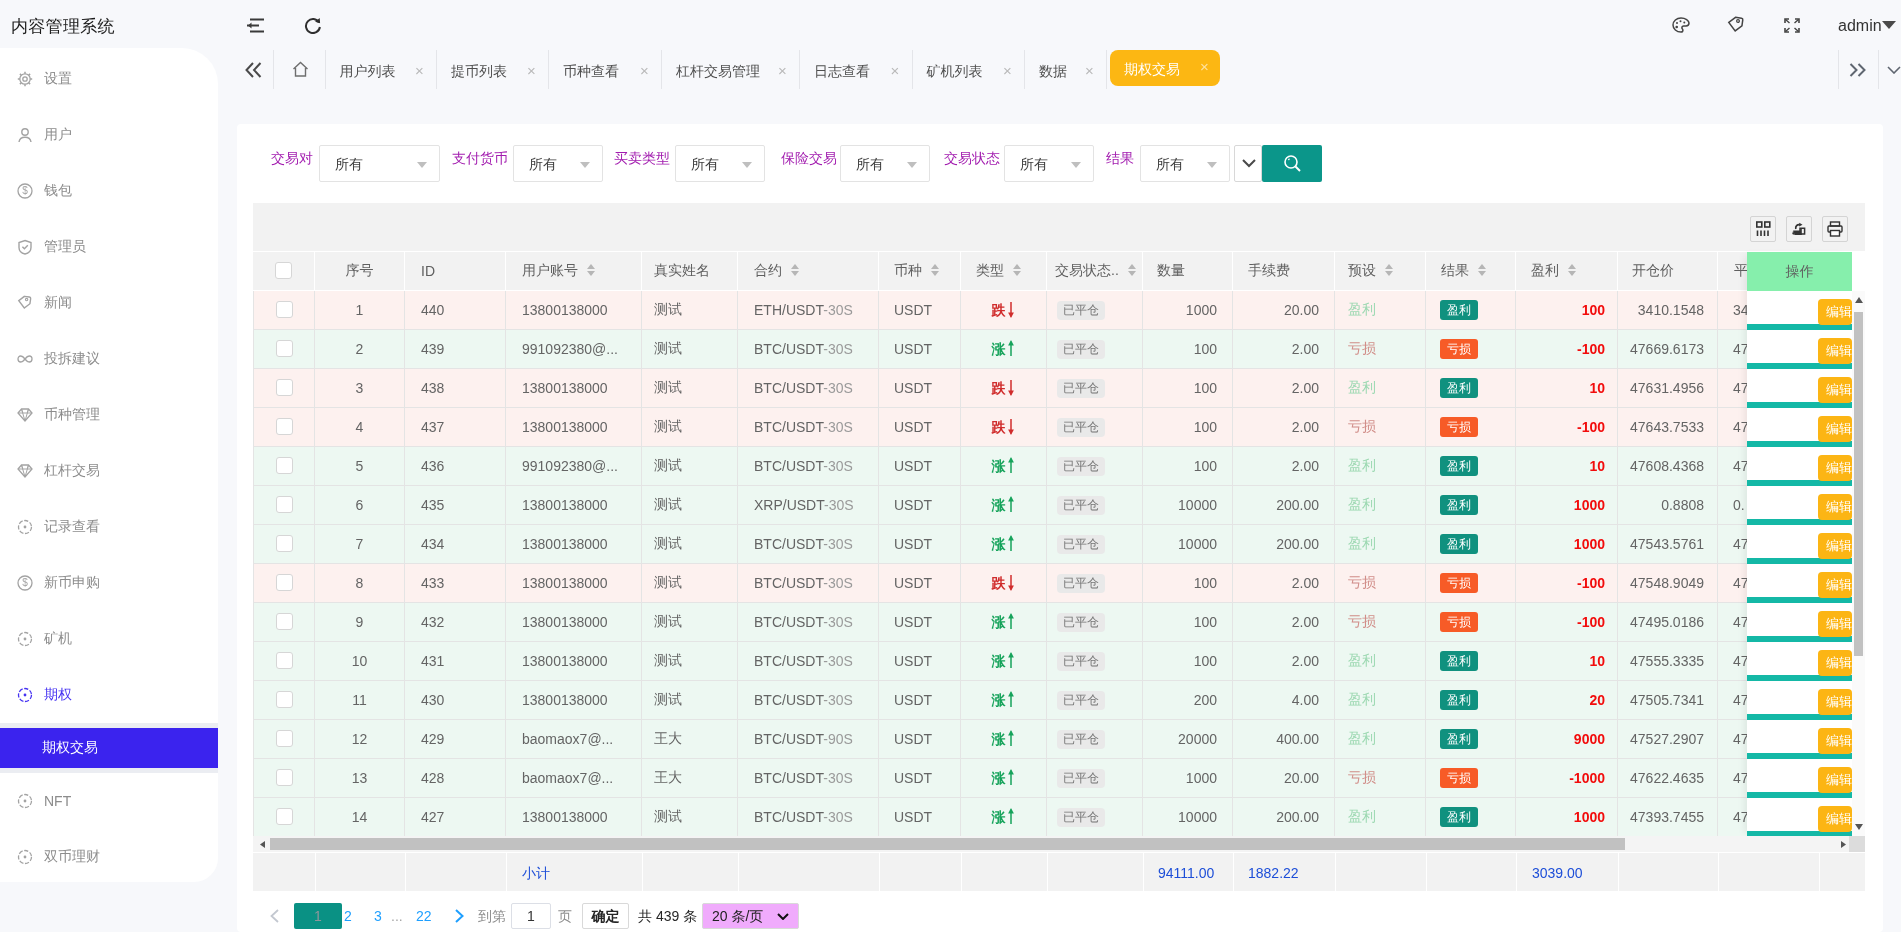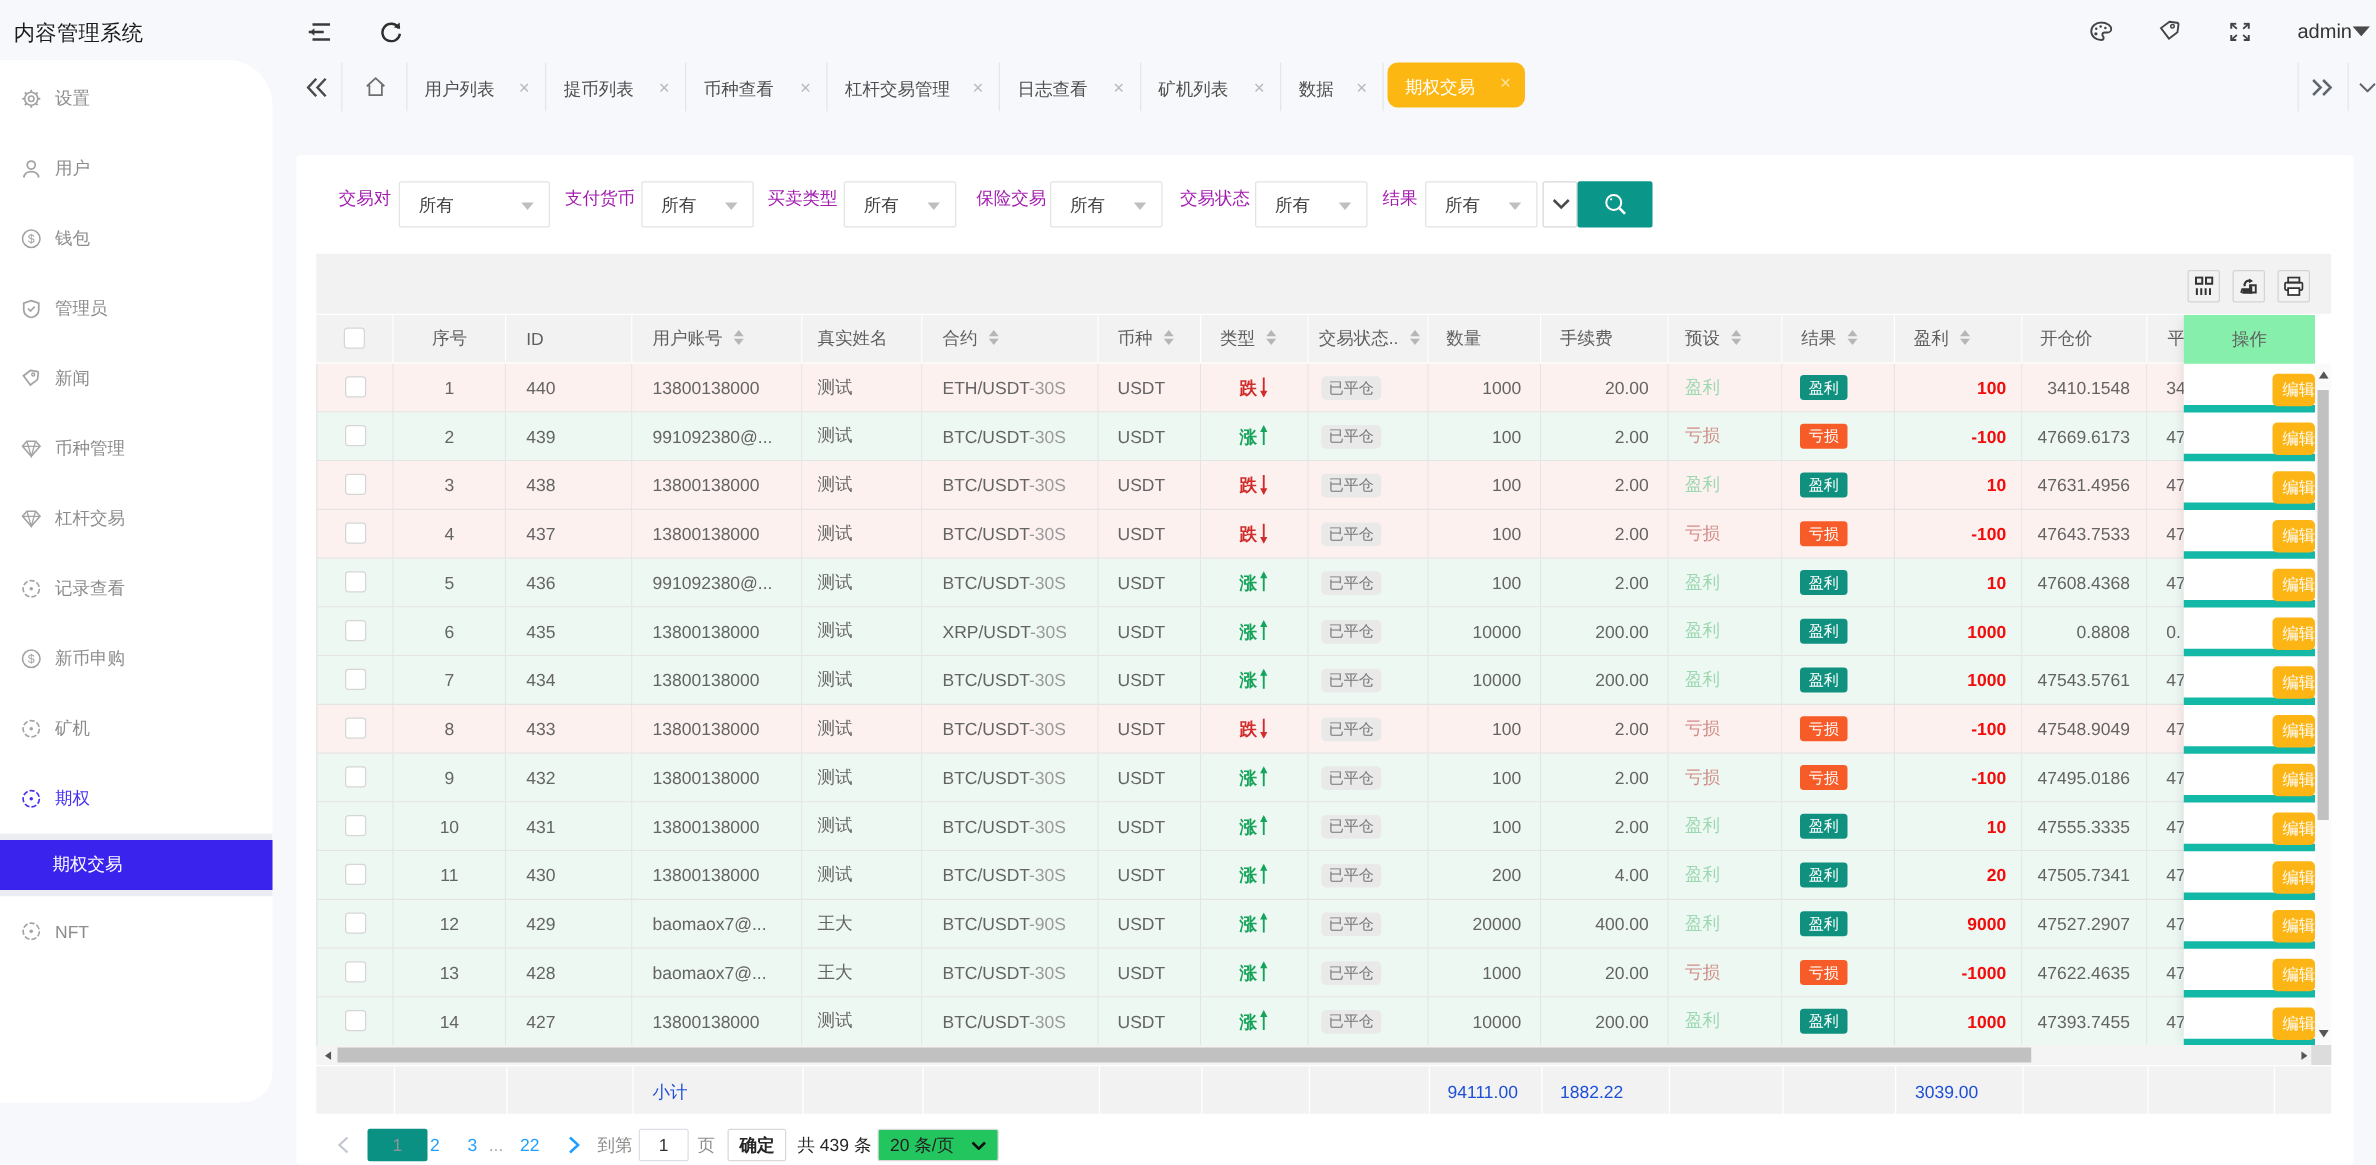--- a/index.html
+++ b/index.html
@@ -73,21 +73,21 @@
 .corner{position:absolute;right:0;top:0;width:16px;height:16px;background:#dcdcdc}
 .sumrow{left:16px;top:729px;width:1612px;height:38px;background:#f2f2f2;color:#1d4ed8}
 .sline{position:absolute;top:0;width:1px;height:38px;background:#fff}
 .sumtxt{position:absolute;top:12px;font-size:14px}
 
 .pag{top:779px;height:26px}
 .pnum{position:absolute;top:0;font-size:14px;color:#1E9FFF}
 .pact{left:57px;top:0;width:48px;height:26px;background:#0a9184;border-radius:2px;color:#8f969b;text-align:center;line-height:26px;font-size:14px}
 .pin{left:274px;top:0;width:40px;height:26px;border:1px solid #dcdfe6;border-radius:2px;text-align:center;line-height:24px;color:#333;background:#fff}
 .pbtn{left:345px;top:0;width:47px;height:26px;border:1px solid #d9d9d9;border-radius:2px;text-align:center;line-height:24px;color:#262626;font-weight:bold;background:#fff}
-.psel{left:465px;top:0;width:97px;height:26px;border:1px solid #d9d9d9;border-radius:2px;background:#22c55e}
+.psel{left:465px;top:0;width:97px;height:26px;border:1px solid #d9d9d9;border-radius:2px;background:#f0abfc}
 .grey{color:#8d8d8d}
 </style></head>
 <body>
 
 <div class="abs logo">内容管理系统</div>
 <svg class="abs" style="left:246px;top:18px" width="19" height="15" viewBox="0 0 19 15" fill="none">
     <path d="M4 1.5h14M4 13.5h14M1 7.5h12" stroke="#3a3a3a" stroke-width="2"></path>
     <path d="M5.5 4.5L2 7.5l3.5 3z" fill="#3a3a3a"></path>
   </svg>
 <svg class="abs" style="left:303px;top:17px" width="19" height="17" viewBox="0 0 19 17" fill="none">
@@ -145,20 +145,26 @@
     </div>
 <div class="mi">
       <svg width="16" height="16" viewBox="0 0 16 16" fill="none">
         <path d="M6.5 1.5h5a1.5 1.5 0 0 1 1.5 1.5v5L8 13 1.5 6.5z" stroke="#a3a3a3" stroke-width="1.4" transform="rotate(8 8 8)"></path>
         <circle cx="9.6" cy="4.6" r="1.2" stroke="#a3a3a3" stroke-width="1.1"></circle>
       </svg>
       <span class="t">新闻</span>
     </div>
 <div class="mi">
       <svg width="16" height="16" viewBox="0 0 16 16" fill="none">
+        <path d="M8 8c-1.5-2-2.6-3-4.2-3C2 5 1 6.3 1 8s1 3 2.8 3C5.4 11 6.5 10 8 8zm0 0c1.5 2 2.6 3 4.2 3C14 11 15 9.7 15 8s-1-3-2.8-3C10.6 5 9.5 6 8 8z" stroke="#a3a3a3" stroke-width="1.3"></path>
+      </svg>
+      <span class="t">投拆建议</span>
+    </div>
+<div class="mi">
+      <svg width="16" height="16" viewBox="0 0 16 16" fill="none">
         <path d="M4.5 2h7L15 6l-7 8-7-8z" stroke="#a3a3a3" stroke-width="1.3"></path>
         <path d="M1 6h14M4.5 2L8 14 11.5 2M4.5 2L5.8 6M11.5 2L10.2 6" stroke="#a3a3a3" stroke-width="1"></path>
       </svg>
       <span class="t">币种管理</span>
     </div>
 <div class="mi">
       <svg width="16" height="16" viewBox="0 0 16 16" fill="none">
         <path d="M4.5 2h7L15 6l-7 8-7-8z" stroke="#a3a3a3" stroke-width="1.3"></path>
         <path d="M1 6h14M4.5 2L8 14 11.5 2M4.5 2L5.8 6M11.5 2L10.2 6" stroke="#a3a3a3" stroke-width="1"></path>
       </svg>
@@ -194,20 +200,27 @@
     </div>
 <div class="sub">
       <div class="suba">期权交易</div>
     </div>
 <div class="mi">
       <svg width="16" height="16" viewBox="0 0 16 16" fill="none">
         <circle cx="8" cy="8" r="6.5" stroke="#a3a3a3" stroke-width="1.3" stroke-dasharray="4.2 1.6"></circle>
         <circle cx="8" cy="8" r="1.4" fill="#a3a3a3"></circle>
       </svg>
       <span class="t">NFT</span>
+    </div>
+<div class="mi">
+      <svg width="16" height="16" viewBox="0 0 16 16" fill="none">
+        <circle cx="8" cy="8" r="6.5" stroke="#a3a3a3" stroke-width="1.3" stroke-dasharray="4.2 1.6"></circle>
+        <circle cx="8" cy="8" r="1.4" fill="#a3a3a3"></circle>
+      </svg>
+      <span class="t">双币理财</span>
     </div>
 </div>
 <svg class="abs" style="left:245px;top:62px" width="17" height="16" viewBox="0 0 17 16" fill="none">
     <path d="M8 1L1.5 8 8 15M15.5 1L9 8l6.5 7" stroke="#4a4a4a" stroke-width="2"></path>
   </svg>
 <div class="abs sep" style="left:272.5px"></div>
 <div class="abs sep" style="left:324.5px"></div>
 <div class="abs sep" style="left:436px"></div>
 <div class="abs sep" style="left:548px"></div>
 <div class="abs sep" style="left:661px"></div>

